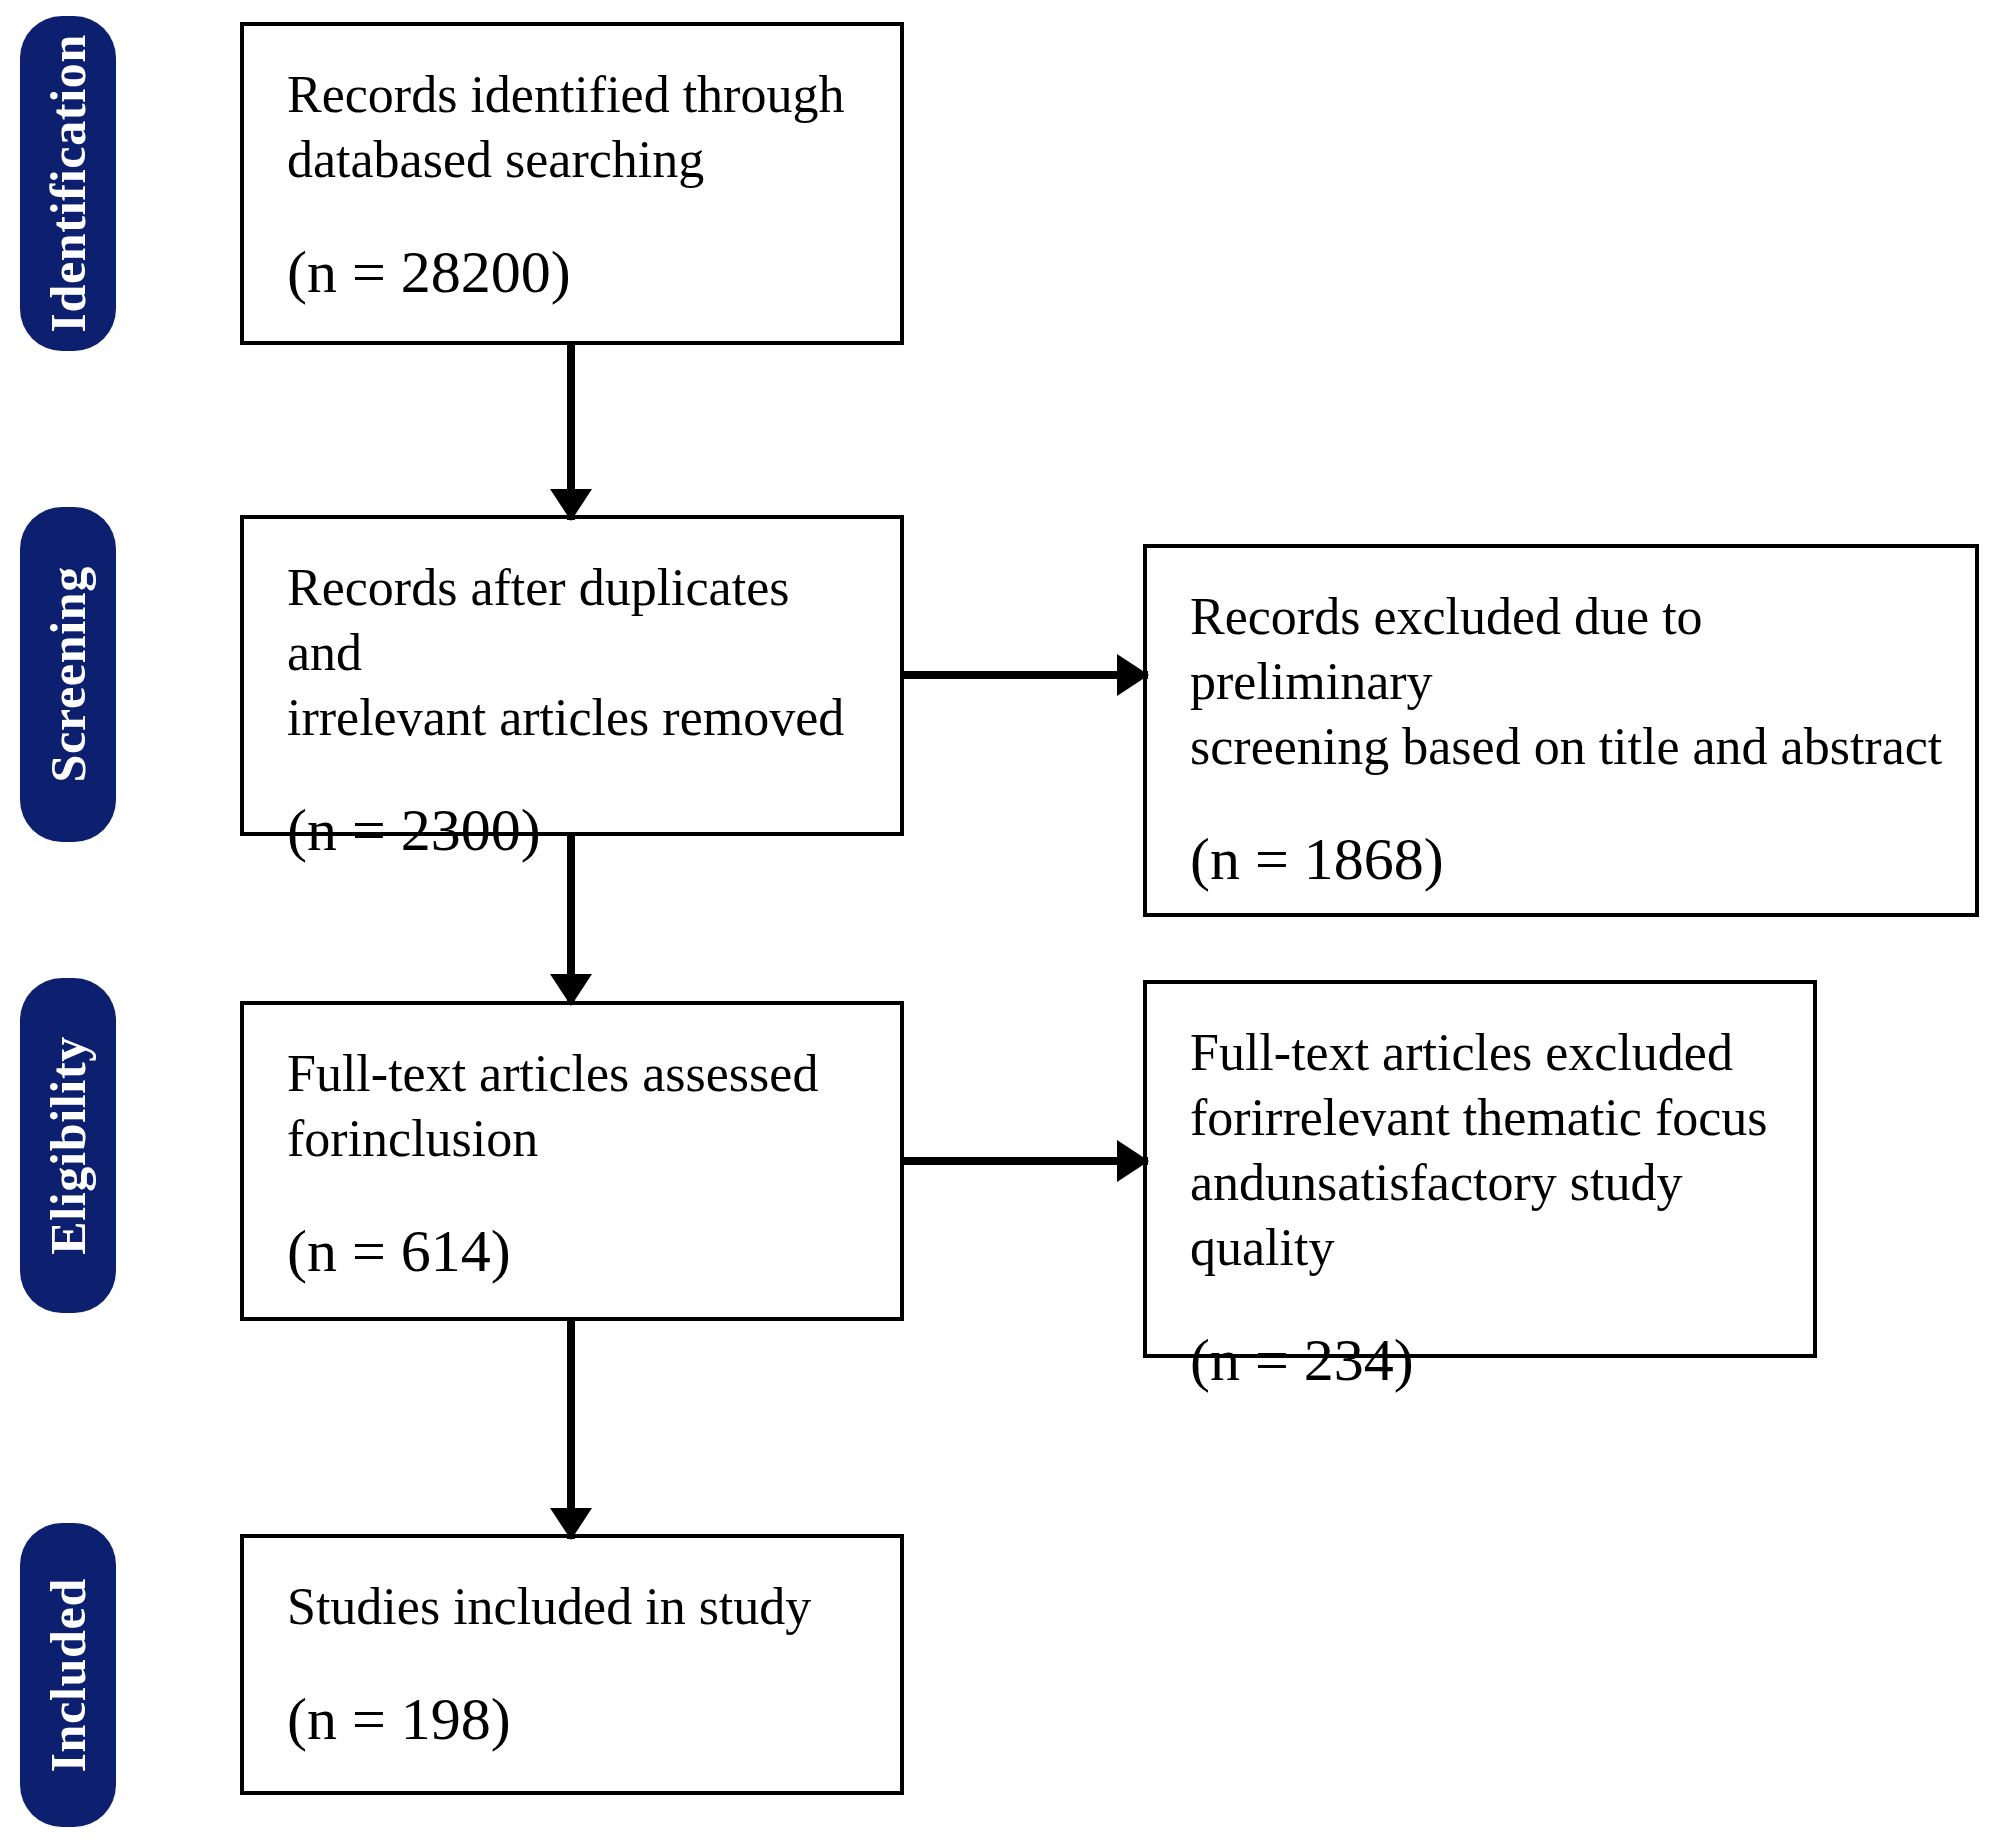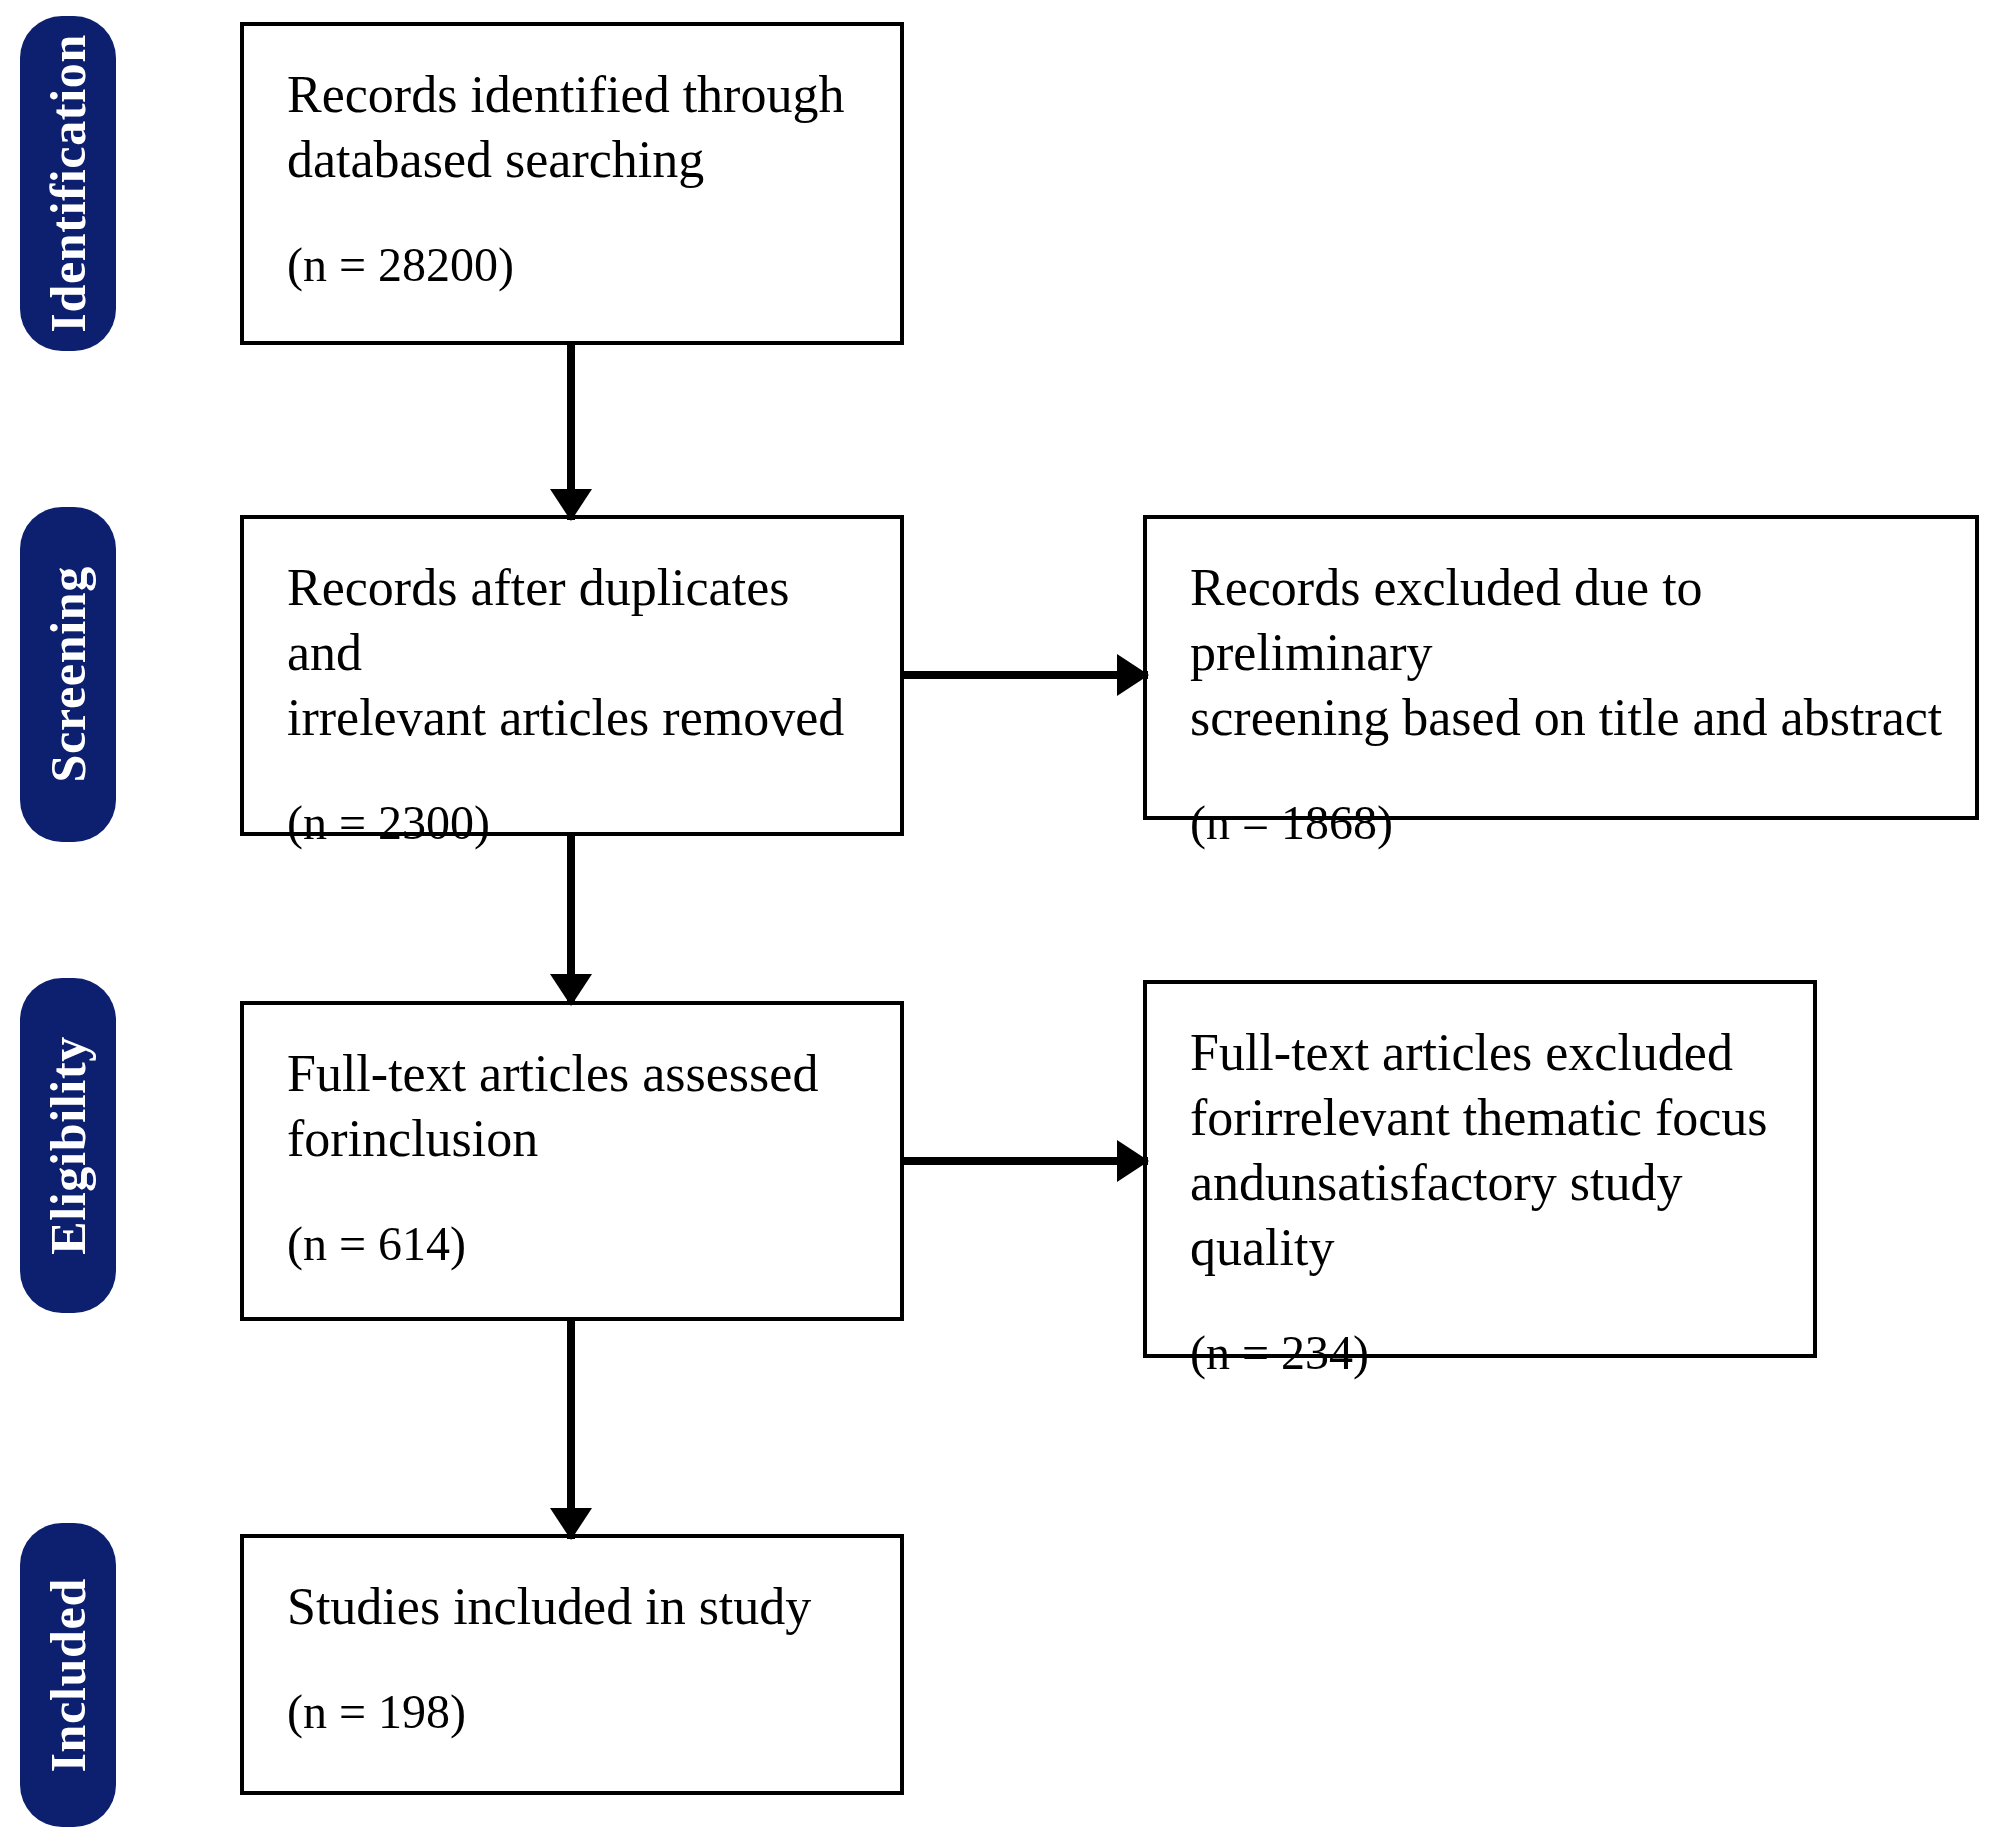--- a/index.html
+++ b/index.html
@@ -53,34 +53,34 @@
     box-sizing: border-box;
     padding: 36px 31px 28px 43px;
   }
   .box-text {
     font-size: 52px;
     line-height: 1.25;
     color: #000000;
     white-space: pre-line;
   }
   .box-count {
-    font-size: 48px;
+    font-size: 60px;
     line-height: 1.25;
     color: #000000;
     margin-top: 43px;
   }
 
   
   #box-identified { left: 240px;  top: 21.7px;   width: 664px;  height: 323px; }
   #box-after-dupes{ left: 240px;  top: 515px;  width: 664px;  height: 321px; }
   #box-fulltext   { left: 240px;  top: 1001px; width: 664px;  height: 320px; }
   #box-included   { left: 240px;  top: 1534px; width: 664px;  height: 261px; }
 
   
-  #box-excluded-screening { left: 1143px; top: 515px;  width: 836px; height: 305px; }
+  #box-excluded-screening { left: 1143px; top: 544px;  width: 836px; height: 373px; }
   #box-excluded-fulltext  { left: 1143px; top: 980px; width: 674px; height: 378px; }
 
   
   .connector-v {
     position: absolute;
     width: 8.4px;
     background: #000000;
   }
   .connector-v .arrow-head-down {
     position: absolute;

